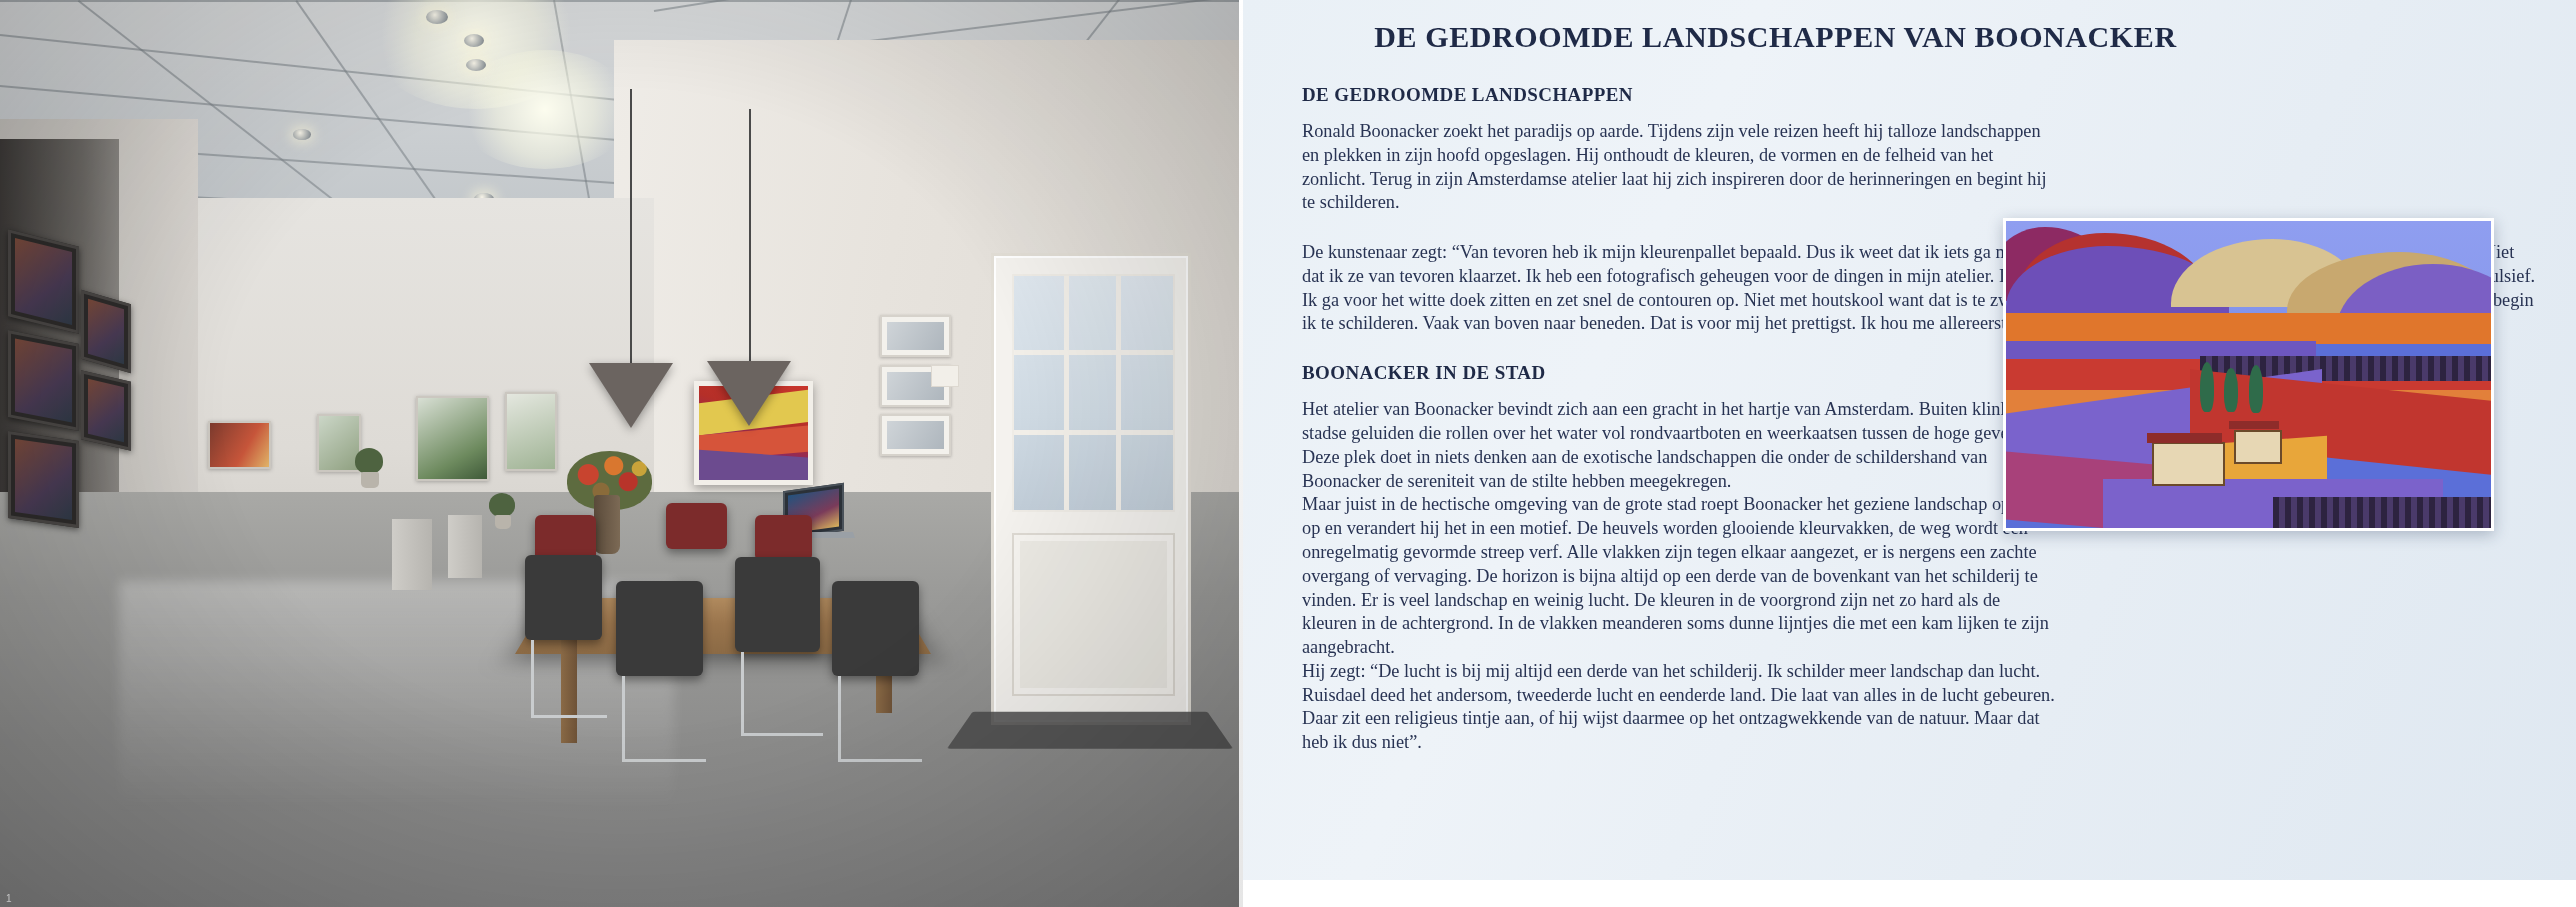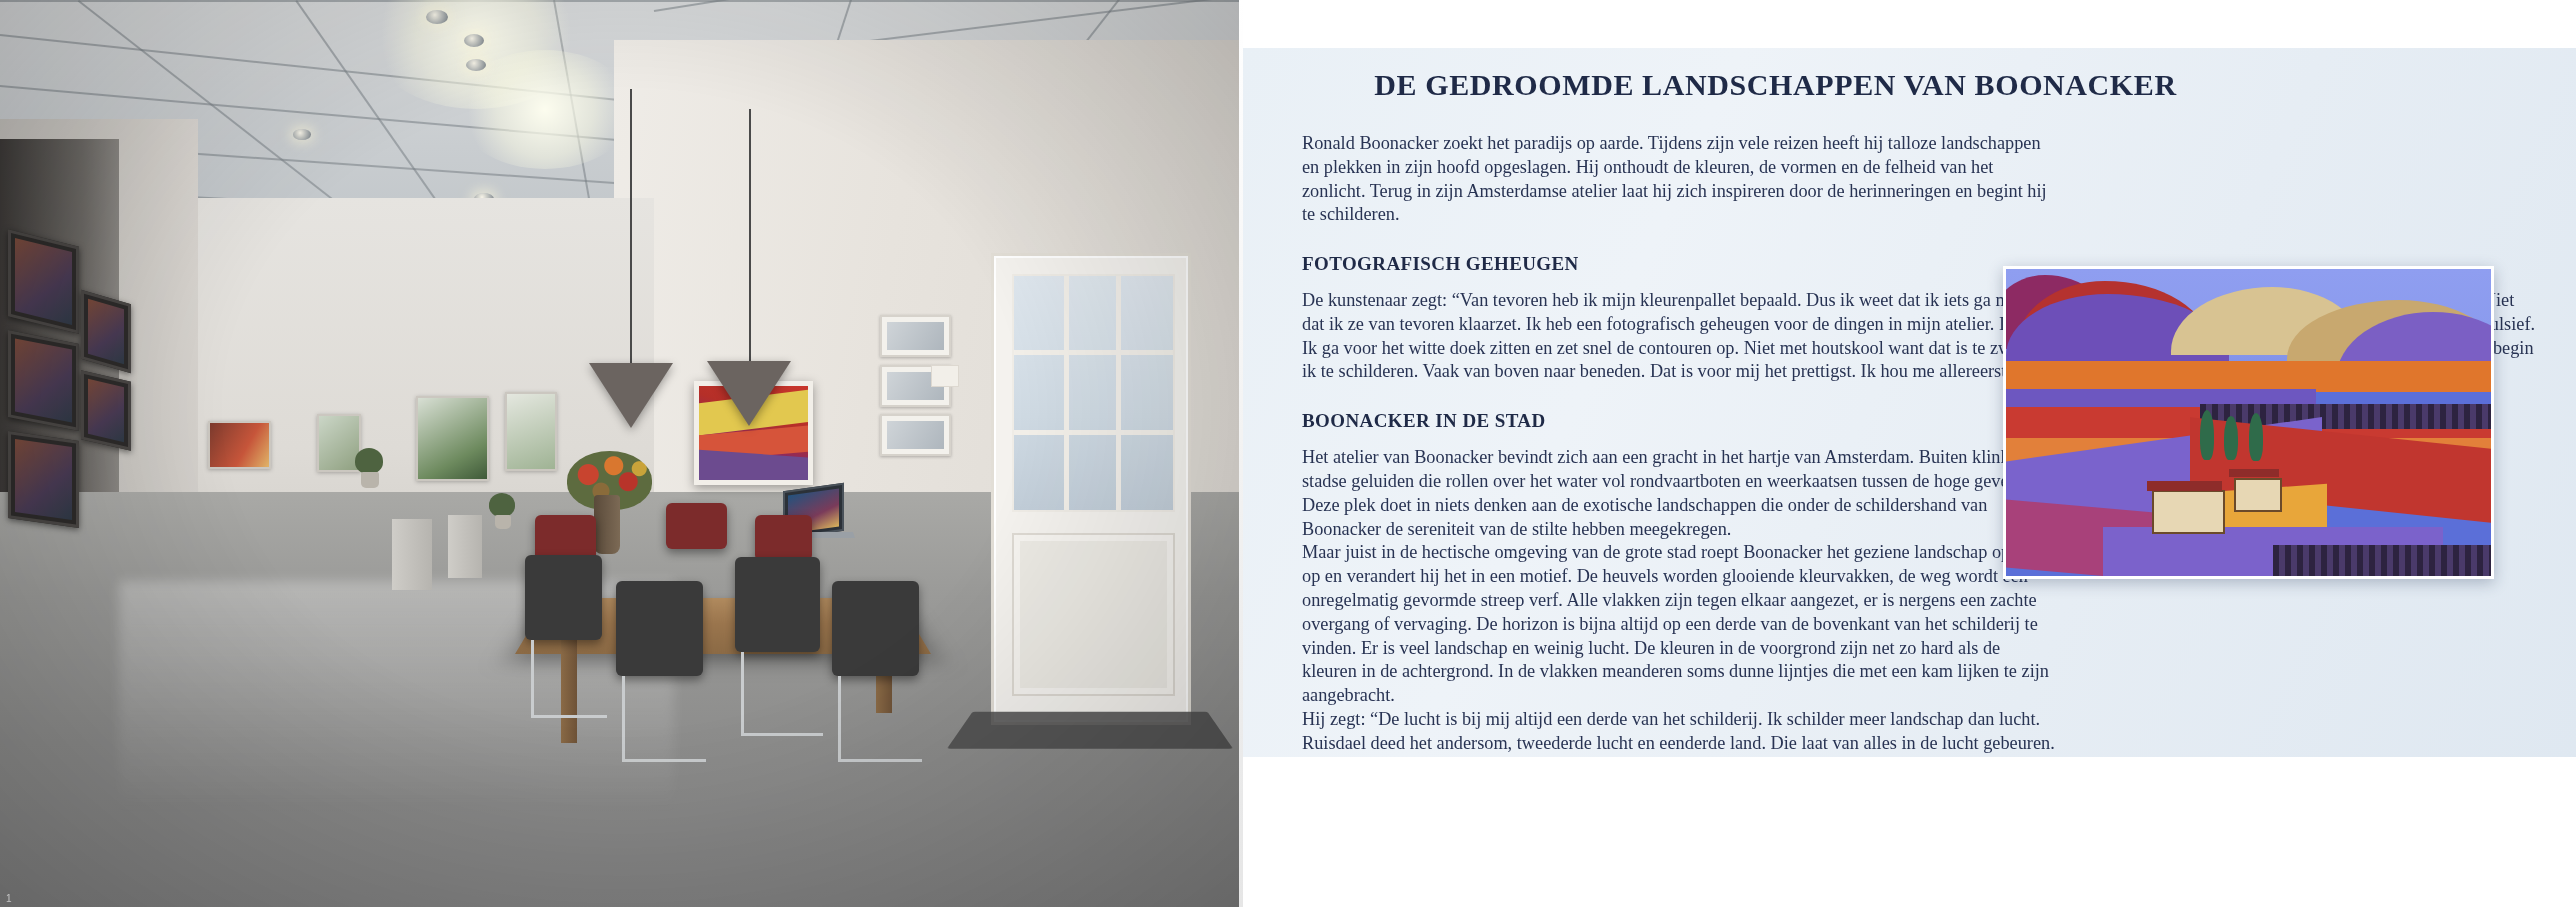--- a/index.html
+++ b/index.html
@@ -316,26 +316,25 @@
     position: absolute;
     right: 0; top: 0;
     width: 4px; height: 100%;
     background: linear-gradient(180deg, #ffffff, #e6e6e6);
   }
 
   
   .text-pane {
     position: relative;
     flex: 1 1 auto;
-    height: 709px;
+    height: 880px;
     background: linear-gradient(115deg, #e9f0f6 0%, #eef3f8 30%, #e6edf4 65%, #dfe8f1 100%);
     color: #2c3550;
     padding: 0;
     overflow: hidden;
-    margin-top: 48px;
   }
   .text-inner {
     position: absolute;
     left: 59px;
     top: 20px;
     right: 40px;
     bottom: 10px;
   }
   .doc-title {
     font-family: "Liberation Serif", serif;
@@ -628,23 +627,23 @@
     <div class="photo-divider"></div>
   </div>
 
   <div class="text-pane">
     <div class="text-inner">
 
       <h1 class="doc-title">DE GEDROOMDE LANDSCHAPPEN VAN BOONACKER</h1>
 
       <div class="body-col">
 
+        <h2 class="sec-head">DE GEDROOMDE LANDSCHAPPEN</h2>
         <p class="para narrow">Ronald Boonacker zoekt het paradijs op aarde. Tijdens zijn vele reizen heeft hij talloze landschappen en plekken in zijn hoofd opgeslagen. Hij onthoudt de kleuren, de vormen en de felheid van het zonlicht. Terug in zijn Amsterdamse atelier laat hij zich inspireren door de herinneringen en begint hij te schilderen.</p>
 
-        <h2 class="sec-head">FOTOGRAFISCH GEHEUGEN</h2>
         <p class="para">De kunstenaar zegt: “Van tevoren heb ik mijn kleurenpallet bepaald. Dus ik weet dat ik iets ga maken in rode tinten of in blauwe tinten, of een combinatie ervan. Niet dat ik ze van tevoren klaarzet. Ik heb een fotografisch geheugen voor de dingen in mijn atelier. Ik weet waar alles ligt, ik kan blind alles pakken. Ik begin heel impulsief. Ik ga voor het witte doek zitten en zet snel de contouren op. Niet met houtskool want dat is te zwart, maar met een potlood in de kleur die ik ga gebruiken. Daarna begin ik te schilderen. Vaak van boven naar beneden. Dat is voor mij het prettigst. Ik hou me allereerst vast aan de lucht want die is vrij overheersend”.</p>
 
         <h2 class="sec-head spaced">BOONACKER IN DE STAD</h2>
         <p class="para narrow tight">Het atelier van Boonacker bevindt zich aan een gracht in het hartje van Amsterdam. Buiten klinken de stadse geluiden die rollen over het water vol rondvaartboten en weerkaatsen tussen de hoge gevels. Deze plek doet in niets denken aan de exotische landschappen die onder de schildershand van Boonacker de sereniteit van de stilte hebben meegekregen.</p>
         <p class="para narrow tight">Maar juist in de hectische omgeving van de grote stad roept Boonacker het geziene landschap opnieuw op en verandert hij het in een motief. De heuvels worden glooiende kleurvakken, de weg wordt een onregelmatig gevormde streep verf. Alle vlakken zijn tegen elkaar aangezet, er is nergens een zachte overgang of vervaging. De horizon is bijna altijd op een derde van de bovenkant van het schilderij te vinden. Er is veel landschap en weinig lucht. De kleuren in de voorgrond zijn net zo hard als de kleuren in de achtergrond. In de vlakken meanderen soms dunne lijntjes die met een kam lijken te zijn aangebracht.</p>
         <p class="para narrow">Hij zegt: “De lucht is bij mij altijd een derde van het schilderij. Ik schilder meer landschap dan lucht. Ruisdael deed het andersom, tweederde lucht en eenderde land. Die laat van alles in de lucht gebeuren. Daar zit een religieus tintje aan, of hij wijst daarmee op het ontzagwekkende van de natuur. Maar dat heb ik dus niet”.</p>
 
       </div>
 
       <div class="painting">

